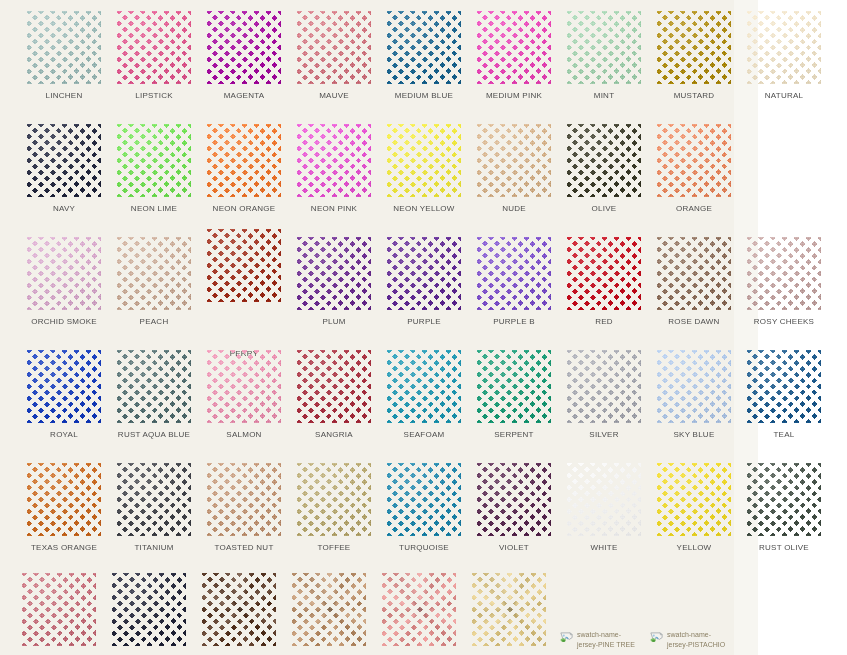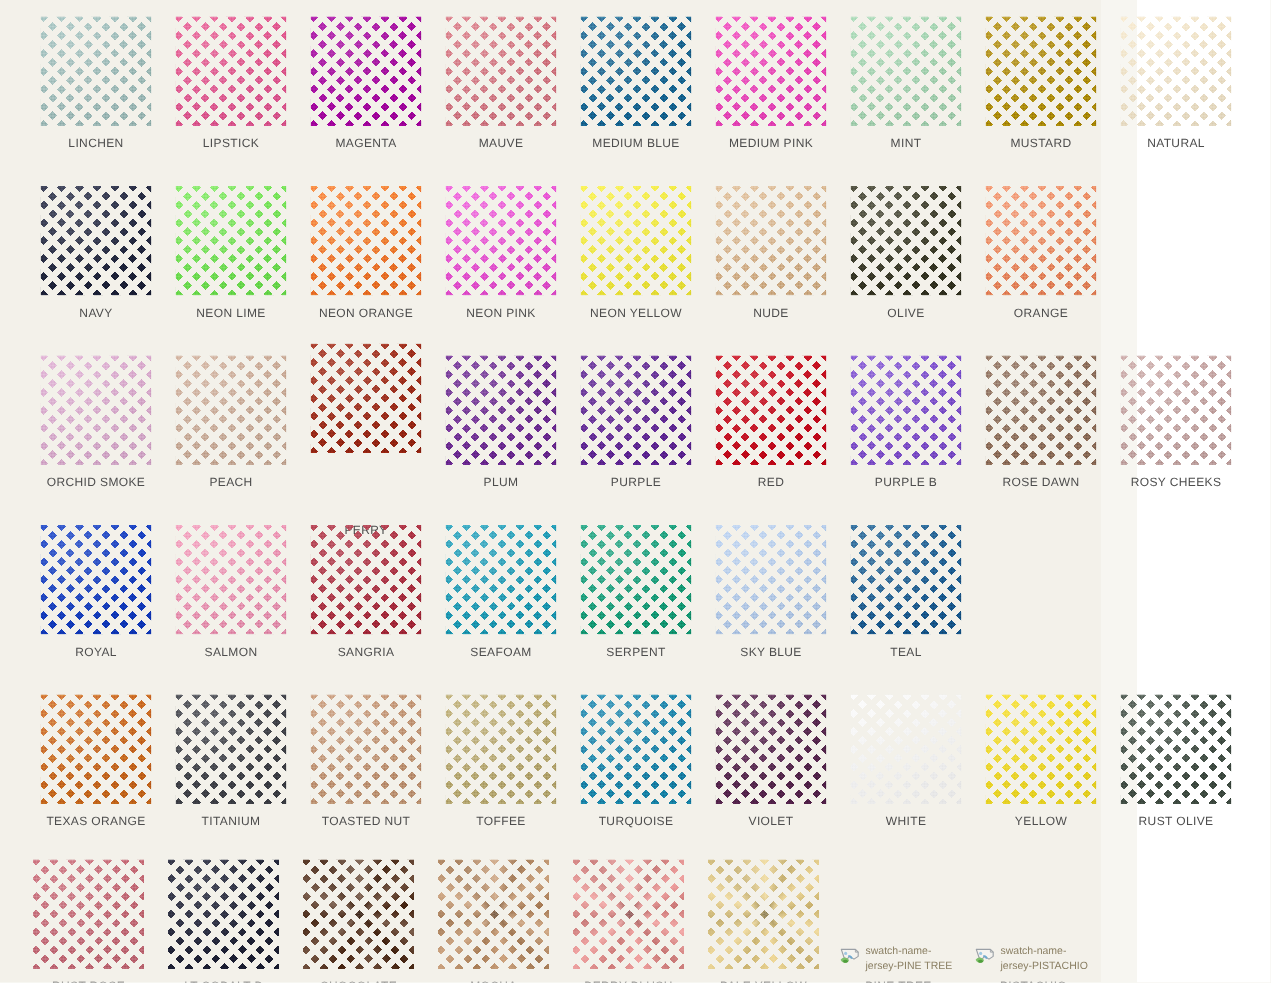--- a/index.html
+++ b/index.html
@@ -388,35 +388,35 @@
         <div class="swatch-chip-wrap">
           <div class="swatch-chip" style="background-color: rgb(91, 33, 146);">
             <div class="shade"></div>
             <div class="tex"></div>
           </div>
         </div>
         <div class="swatch-label" style="color: rgb(77, 77, 77);">PURPLE</div>
       </div>
       <div class="swatch-cell">
         <div class="swatch-chip-wrap">
+          <div class="swatch-chip" style="background-color: rgb(123, 75, 209);">
+            <div class="shade"></div>
+            <div class="tex"></div>
+          </div>
+        </div>
+        <div class="swatch-label" style="color: rgb(77, 77, 77);">PURPLE B</div>
+      </div>
+      <div class="swatch-cell">
+        <div class="swatch-chip-wrap">
           <div class="swatch-chip" style="background-color: rgb(200, 2, 19);">
             <div class="shade"></div>
             <div class="tex"></div>
           </div>
         </div>
         <div class="swatch-label" style="color: rgb(77, 77, 77);">RED</div>
-      </div>
-      <div class="swatch-cell">
-        <div class="swatch-chip-wrap">
-          <div class="swatch-chip" style="background-color: rgb(123, 75, 209);">
-            <div class="shade"></div>
-            <div class="tex"></div>
-          </div>
-        </div>
-        <div class="swatch-label" style="color: rgb(77, 77, 77);">PURPLE B</div>
       </div>
       <div class="swatch-cell">
         <div class="swatch-chip-wrap">
           <div class="swatch-chip" style="background-color: rgb(139, 106, 85);">
             <div class="shade"></div>
             <div class="tex"></div>
           </div>
         </div>
         <div class="swatch-label" style="color: rgb(77, 77, 77);">ROSE DAWN</div>
       </div>
@@ -435,20 +435,29 @@
         <div class="swatch-chip-wrap">
           <div class="swatch-chip" style="background-color: rgb(12, 53, 192);">
             <div class="shade"></div>
             <div class="tex"></div>
           </div>
         </div>
         <div class="swatch-label" style="color: rgb(77, 77, 77);">ROYAL</div>
       </div>
       <div class="swatch-cell">
         <div class="swatch-chip-wrap">
+          <div class="swatch-chip" style="background-color: rgb(77, 106, 108);">
+            <div class="shade"></div>
+            <div class="tex"></div>
+          </div>
+        </div>
+        <div class="swatch-label" style="color: rgb(77, 77, 77);">RUST AQUA BLUE</div>
+      </div>
+      <div class="swatch-cell">
+        <div class="swatch-chip-wrap">
           <div class="swatch-chip" style="background-color: rgb(243, 145, 180);">
             <div class="shade"></div>
             <div class="tex"></div>
           </div>
         </div>
         <div class="swatch-label" style="color: rgb(77, 77, 77);">SALMON</div>
       </div>
       <div class="swatch-cell">
         <div class="swatch-chip-wrap">
           <div class="swatch-chip" style="background-color: rgb(169, 39, 56);">
@@ -468,20 +477,29 @@
         <div class="swatch-label" style="color: rgb(77, 77, 77);">SEAFOAM</div>
       </div>
       <div class="swatch-cell">
         <div class="swatch-chip-wrap">
           <div class="swatch-chip" style="background-color: rgb(16, 154, 114);">
             <div class="shade"></div>
             <div class="tex"></div>
           </div>
         </div>
         <div class="swatch-label" style="color: rgb(77, 77, 77);">SERPENT</div>
+      </div>
+      <div class="swatch-cell">
+        <div class="swatch-chip-wrap">
+          <div class="swatch-chip" style="background-color: rgb(169, 171, 180);">
+            <div class="shade"></div>
+            <div class="tex"></div>
+          </div>
+        </div>
+        <div class="swatch-label" style="color: rgb(77, 77, 77);">SILVER</div>
       </div>
       <div class="swatch-cell">
         <div class="swatch-chip-wrap">
           <div class="swatch-chip" style="background-color: rgb(179, 205, 240);">
             <div class="shade"></div>
             <div class="tex"></div>
           </div>
         </div>
         <div class="swatch-label" style="color: rgb(77, 77, 77); text-align: right;">SKY BLUE</div>
       </div>

